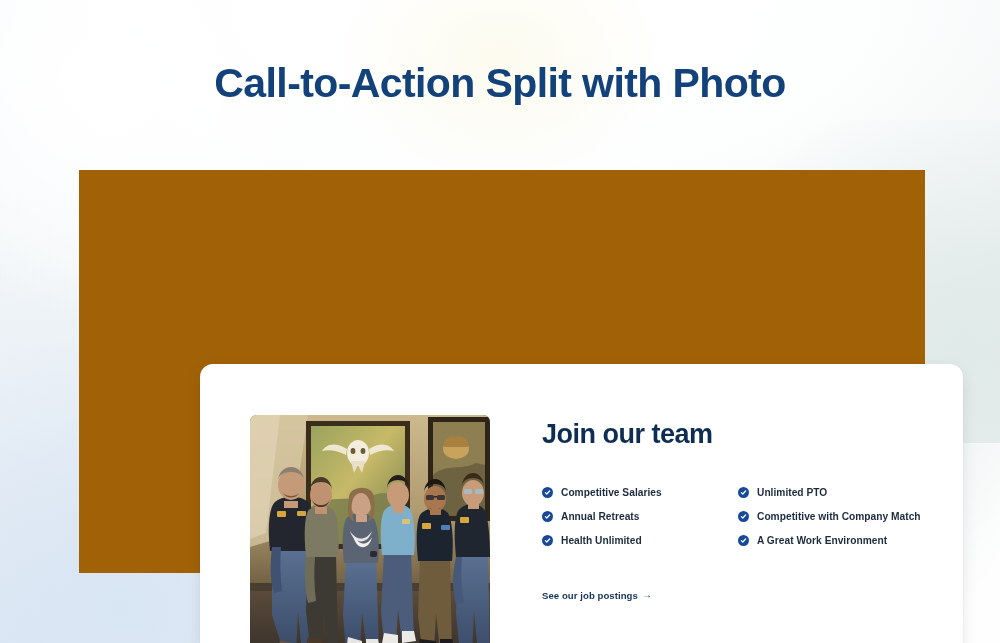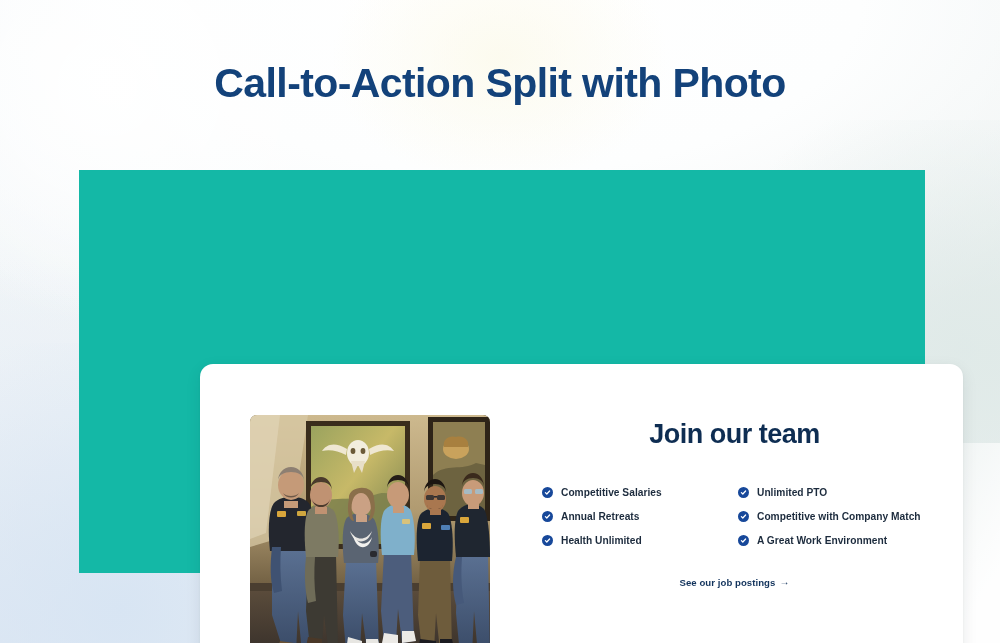--- a/index.html
+++ b/index.html
@@ -57,22 +57,21 @@
     color:#13427a;
     text-shadow:0 1px 1px rgba(255,255,255,.55);
   }
   .page-title .tl { display:block; }
 
   
   .outer-panel {
     position:absolute;
     left:79px; top:170px;
     width:846px; height:403px;
-    background:#14b8a6;
-    text-align:center;
+    background:#a16207;
   }
 
   
   .card {
     position:absolute;
     left:121px; top:194px;
     width:763px; height:349px;
     background:#ffffff;
     border-radius:13px;
     box-shadow:0 5px 16px rgba(22,30,45,.085), 0 1px 3px rgba(22,30,45,.05);
@@ -141,21 +140,21 @@
     color:#1c2b3d;
     letter-spacing:.02px;
     white-space:nowrap;
   }
 
   
   .cta-link {
     display:inline-flex;
     align-items:center;
     gap:4px;
-    margin-top:31px;
+    margin-top:44px;
     font-size:9.6px;
     font-weight:700;
     color:#12335c;
     text-decoration:none;
     letter-spacing:.05px;
     cursor:pointer;
   }
   .cta-link .arrow { font-size:10px; line-height:1; }
 </style>
 </head>

